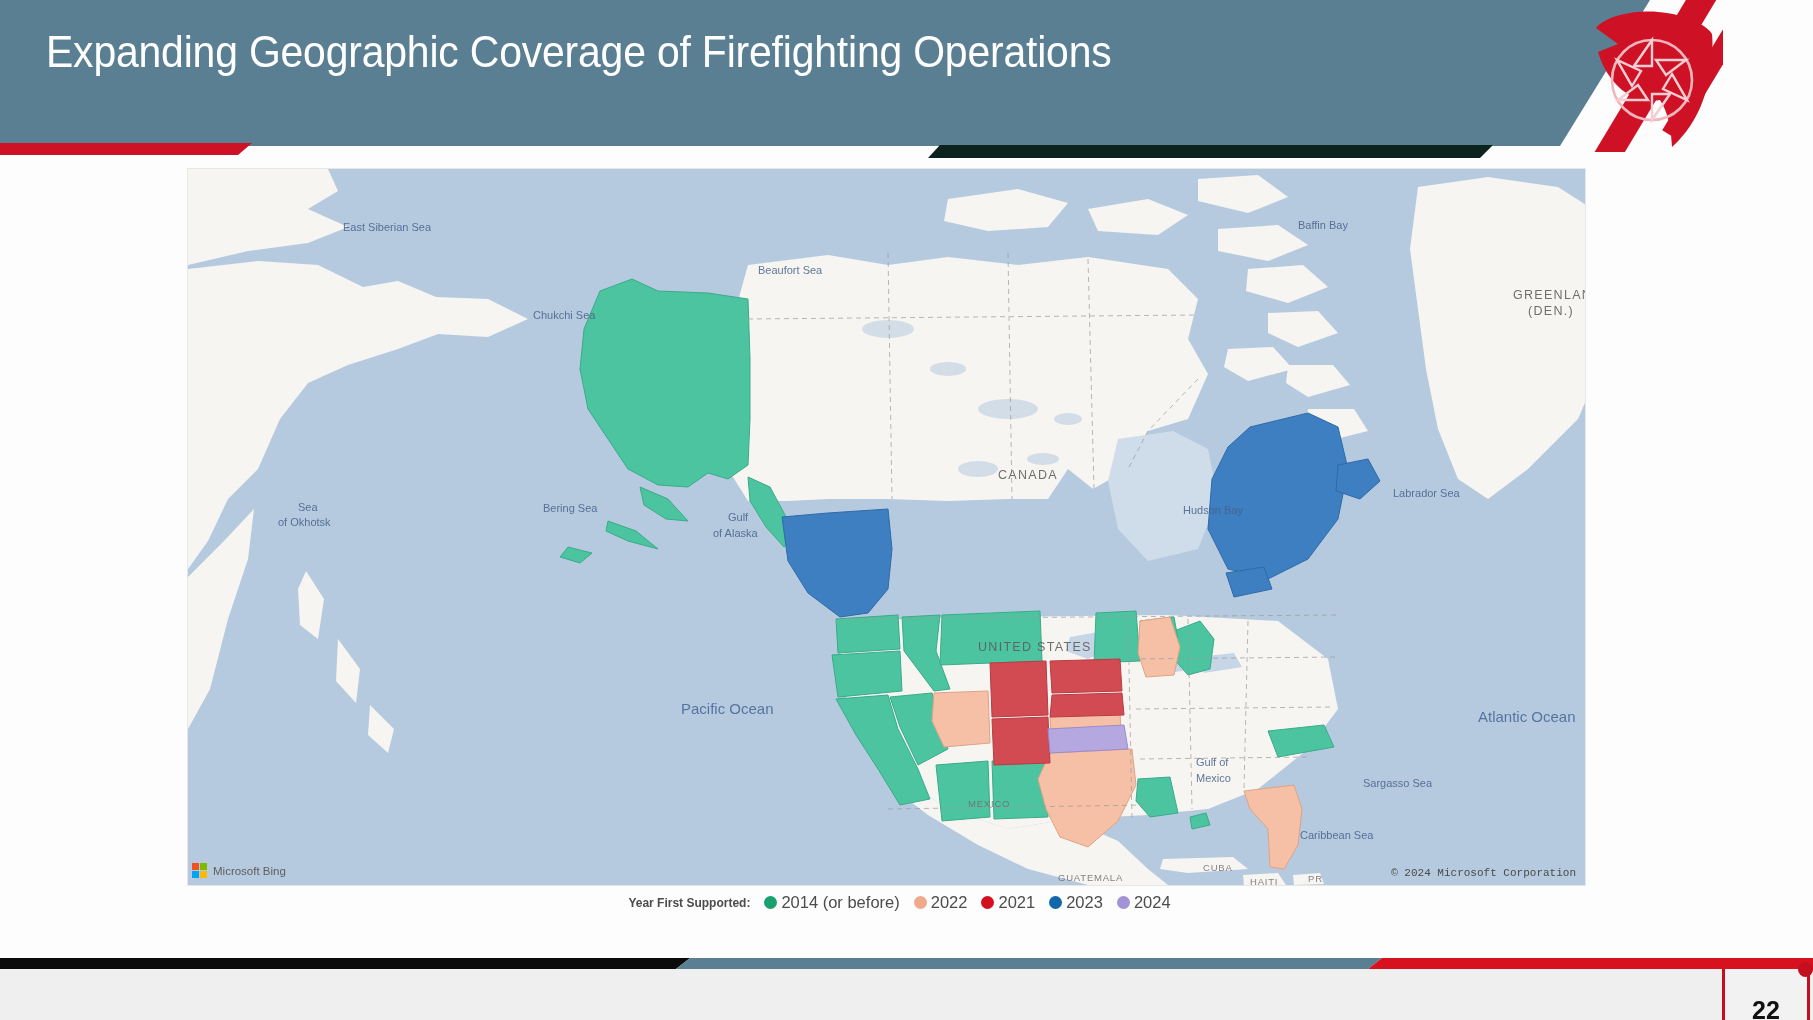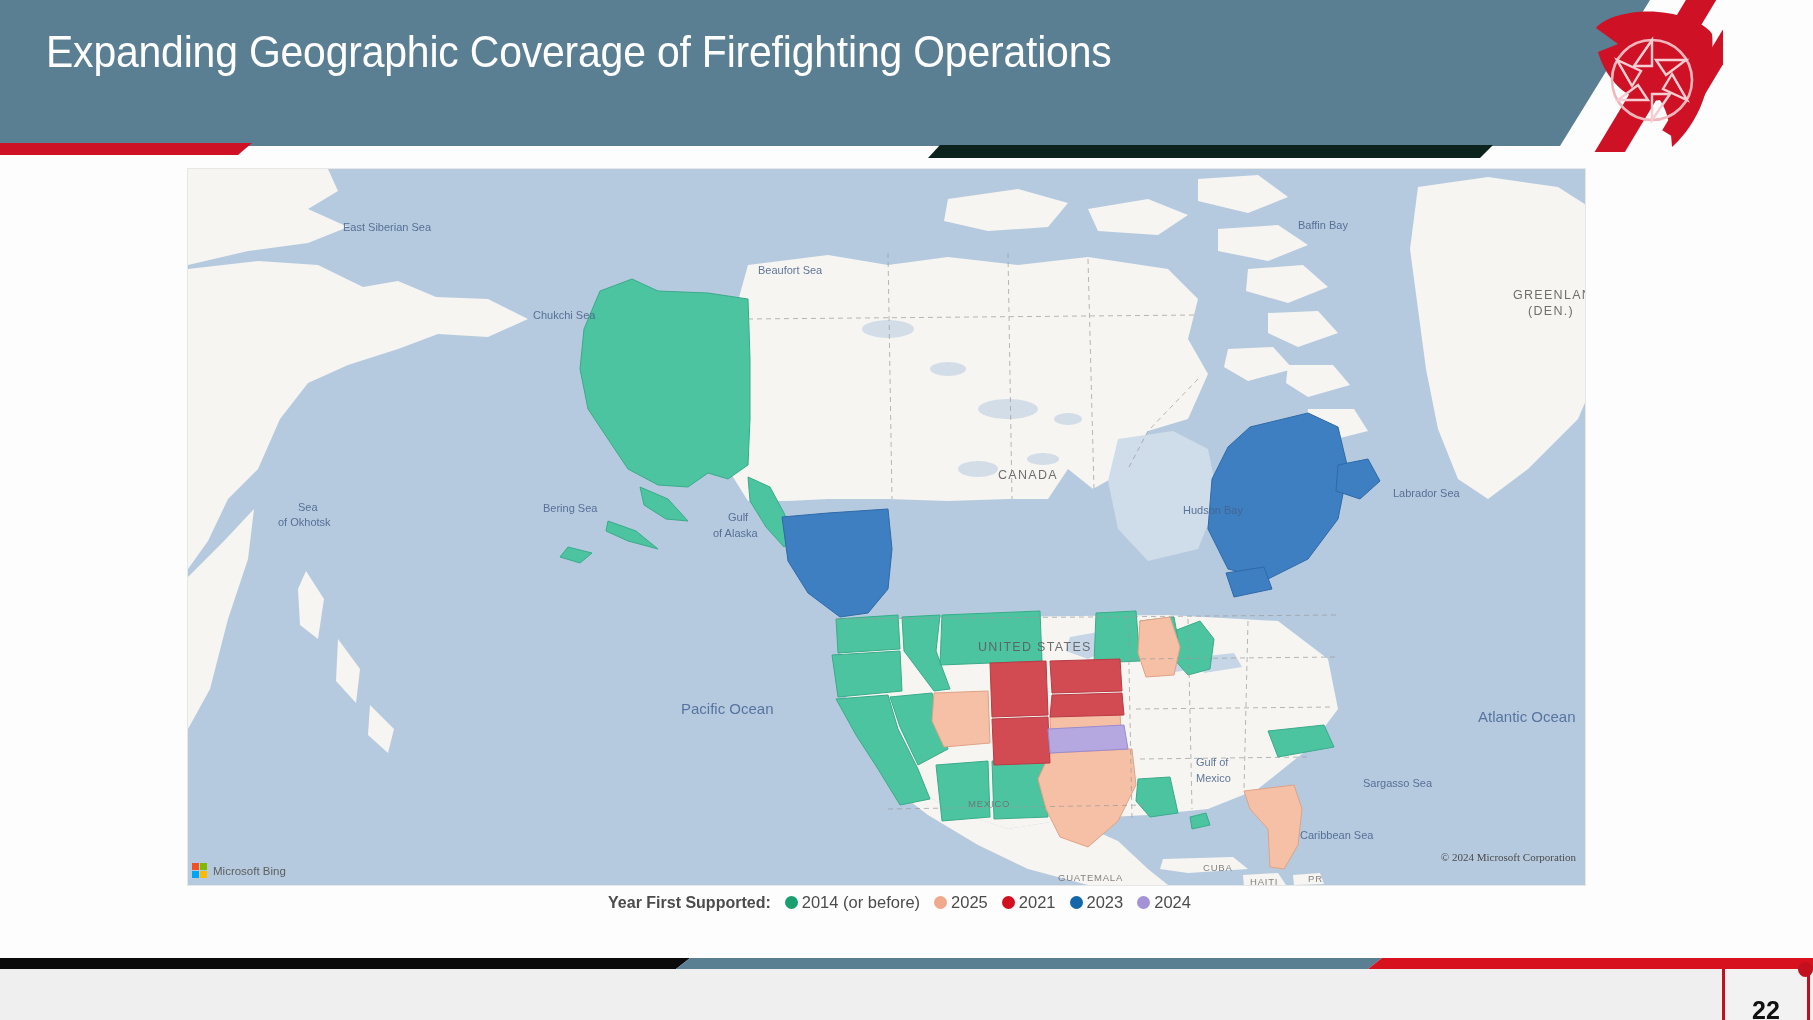--- a/index.html
+++ b/index.html
@@ -37,27 +37,27 @@
   .mlabel-sm{fill:#6e6e6e;font-family:"Liberation Sans",sans-serif;font-size:9.5px;
              letter-spacing:.8px;opacity:.85;}
   .mlabel-ocean{fill:#3f5f91;font-family:"Liberation Sans",sans-serif;font-size:15px;opacity:.8;}
 
   
   #bing{position:absolute;left:4px;bottom:7px;display:flex;align-items:center;gap:6px;}
   #bing .sq{width:15px;height:15px;display:grid;grid-template-columns:1fr 1fr;
             grid-template-rows:1fr 1fr;gap:1.4px;}
   #bing .sq b{display:block;}
   #bing .txt{font-size:11.5px;color:#5e5e5e;font-family:"Liberation Sans",sans-serif;}
-  #copyright{position:absolute;right:9px;bottom:22px;font-size:11px;color:#4a4a4a;
-             font-family:Liberation Serif, serif;}
+  #copyright{position:absolute;right:9px;bottom:6px;font-size:11px;color:#4a4a4a;
+             font-family:Liberation Mono, monospace;}
 
   
   #legend{position:absolute;left:0;top:893px;width:1813px;display:flex;
           justify-content:center;align-items:center;gap:0;}
-  #legend .lg-title{font-size:16px;font-weight:bold;color:#4c4c4c;margin-right:14px;
+  #legend .lg-title{font-size:12px;font-weight:bold;color:#4c4c4c;margin-right:14px;
                     font-family:"Liberation Sans",sans-serif;}
   #legend .lg-item{display:flex;align-items:center;margin-right:14px;}
   #legend .lg-dot{width:13px;height:13px;border-radius:50%;margin-right:4px;flex:0 0 auto;}
   #legend .lg-lab{font-size:16.5px;color:#4c4c4c;font-family:"Liberation Sans",sans-serif;}
 
   
   #footer-bar{position:absolute;left:0;top:958px;width:1813px;height:11px;}
   #footer-bar .seg{position:absolute;top:0;height:11px;}
   #fb-dark{left:0;width:690px;background:#0b0b0b;
            clip-path:polygon(0 0,690px 0,676px 11px,0 11px);}
@@ -344,21 +344,21 @@
 
 <div id="legend">
   <span class="lg-title">Year First Supported:</span>
 
   <span class="lg-item">
     <i class="lg-dot" style="background:#19a06e"></i>
     <span class="lg-lab">2014 (or before)</span>
   </span>
   <span class="lg-item">
     <i class="lg-dot" style="background:#f0a98c"></i>
-    <span class="lg-lab">2025</span>
+    <span class="lg-lab">2022</span>
   </span>
   <span class="lg-item">
     <i class="lg-dot" style="background:#d3101f"></i>
     <span class="lg-lab">2021</span>
   </span>
   <span class="lg-item">
     <i class="lg-dot" style="background:#1267ab"></i>
     <span class="lg-lab">2023</span>
   </span>
   <span class="lg-item">

